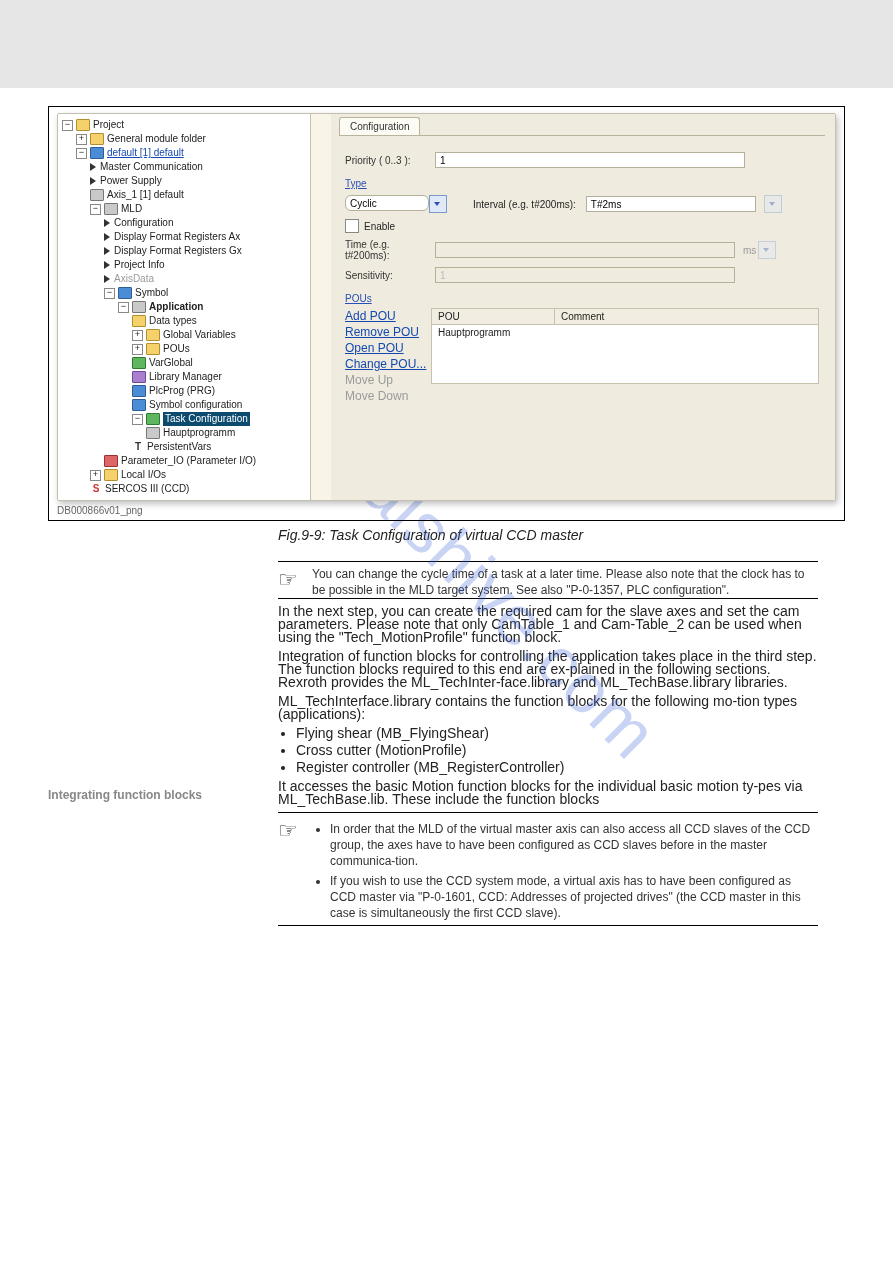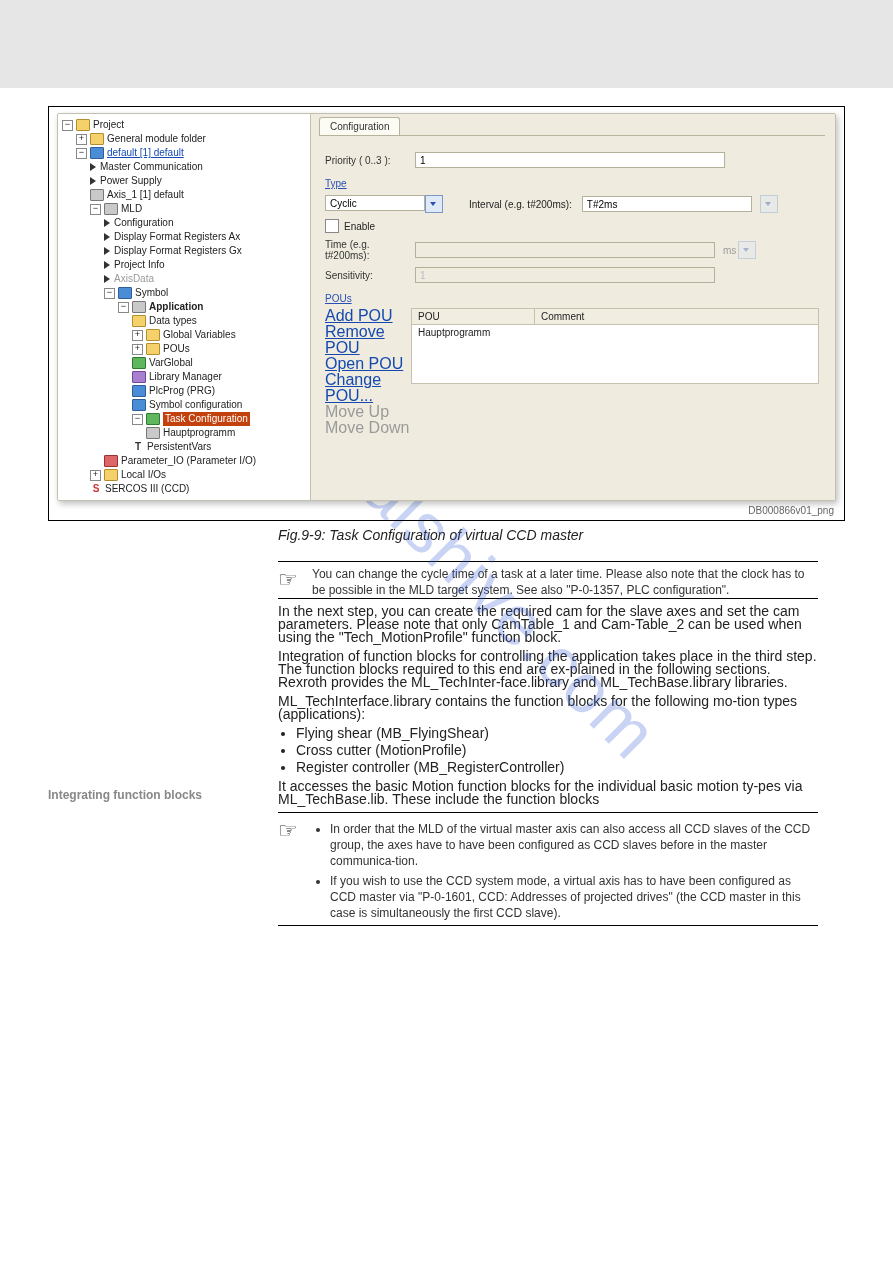--- a/index.html
+++ b/index.html
@@ -25,20 +25,21 @@
   }
   .app-shell {
     display: flex;
     background: #f8f5e8;
     box-shadow: 2px 3px 6px rgba(0,0,0,0.25);
     border: 1px solid #c4c0b0;
     border-radius: 2px;
     min-height: 330px;
     position: relative;
     overflow: hidden;
+    gap: 20px;
   }
   .tree-pane {
     width: 248px;
     background: #fff;
     border-right: 1px solid #c4c0b0;
     padding: 4px 2px;
     font-size: 10px;
     line-height: 14px;
     color: #222;
     position: relative;
@@ -60,21 +61,21 @@
   .iconbox.gray { background:#c9c9c9; border-color:#777; }
   .iconbox.red  { background:#d66; border-color:#933; }
   .iconbox.purple{background:#a97fd0;border-color:#6d4897;}
   .tri {
     display:inline-block; width:0;height:0;border-top:4px solid transparent;
     border-bottom:4px solid transparent;border-left:6px solid #333;
     margin-right:4px; vertical-align:middle;
   }
   .dim { color:#9a9a9a; }
   .bold { font-weight:bold; }
-  .selrow { background:#c2410c; color:#fff; padding:0 2px; display:inline-block;}
+  .selrow { background:#0c4a6e; color:#fff; padding:0 2px; display:inline-block;}
   .link-blue { color:#1549b0; text-decoration:underline; cursor:default;}
   .s-red { color:#c33; font-weight:bold; margin-right:3px; display:inline-block;width:12px;text-align:center;}
   .t-red { color:#333; font-weight:bold; margin-right:3px; display:inline-block;width:12px;text-align:center;}
 
   .right-pane {
     flex:1;
     background:#efecdf;
     padding:0 10px 8px 8px;
     position:relative;
   }
@@ -92,29 +93,29 @@
   }
   .txt.disabled { background:#efecdf; color:#bbb;}
   .section-title { color:#2a4fb5; font-size:10px; margin:10px 0 4px 0;text-decoration:underline;}
   .ddbtn {
     display:inline-block; width:16px; height:16px; background:#dfe9f7;
     border:1px solid #7a9acb; vertical-align:middle; position:relative;
   }
   .ddbtn::after{content:"";position:absolute;left:4px;top:6px;border-left:3px solid transparent;border-right:3px solid transparent;border-top:4px solid #2a4fb5;}
   .chk { width:12px;height:12px;border:1px solid #888;background:#fff;display:inline-block;vertical-align:middle;margin-right:5px;}
   .pou-area { display:flex; margin-top:4px;}
-  .pou-links { width:86px; font-size:16px; line-height:16px;}
+  .pou-links { width:86px; font-size:12px; line-height:16px;}
   .pou-links .dimrow{ color:#9a9a9a;}
   .pou-table { flex:1;}
   .pou-head { display:flex; background:#f1eee1; border:1px solid #c7c2ad; font-size:10px;}
   .pou-head .c1{ width:110px; padding:2px 6px; border-right:1px solid #c7c2ad;}
   .pou-head .c2{ flex:1; padding:2px 6px;}
   .pou-body { border:1px solid #c7c2ad; border-top:none; background:#fff; min-height:58px;}
   .pou-body .row1{ padding:2px 6px; font-size:10px;}
-  .fig-src { text-align:right; font-size:10px; color:#666; padding:4px 2px 0 0;}
+  .fig-src { text-align:left; font-size:10px; color:#666; padding:4px 2px 0 0;}
   .fig-caption { font-style:italic; font-size:14px; margin:6px 0 18px 0;}
   .note-block { margin:6px 0 6px 230px; max-width:540px;}
   .note-block hr { border:none; border-top:1px solid #000; margin:0 0 4px 0;}
   .note-flex { display:flex; }
   .note-icon { font-size:22px; width:34px; padding-top:1px;}
   .note-icon::before{content:"☞";}
   .note-text { flex:1; font-size:12px; line-height:16px; color:#333;}
   .body-text { margin:2px 0 6px 230px; max-width:540px; font-size:14px; line-height:13px;}
   .side-heading {
     position:absolute; left:48px; width:180px; color:#888; font-size:12px; font-weight:bold;
@@ -192,21 +193,21 @@
         <span class="tab">Configuration</span>
         <div class="panel-body">
           <div class="formrow">
             <span class="lbl">Priority ( 0..3 ):</span>
             <input class="txt" style="width: 310px;" value="1">
           </div>
 
           <div class="section-title">Type</div>
           <div class="formrow">
             <span style="display:inline-flex;">
-              <input class="txt" style="width: 100px;" value="Cyclic">
+              <input class="txt" style="width: 84px; border-radius: 6px;" value="Cyclic">
                 <span class="ddbtn"></span>
             </span>
             <span style="margin:0 10px 0 26px">Interval (e.g. t#200ms):</span>
             <input class="txt" style="width: 170px;" value="T#2ms">
             <span class="ddbtn" style="margin-left:8px;opacity:.4"></span>
           </div>
 
           <div class="formrow">
             <span class="chk"></span>
             <span>Enable</span>

